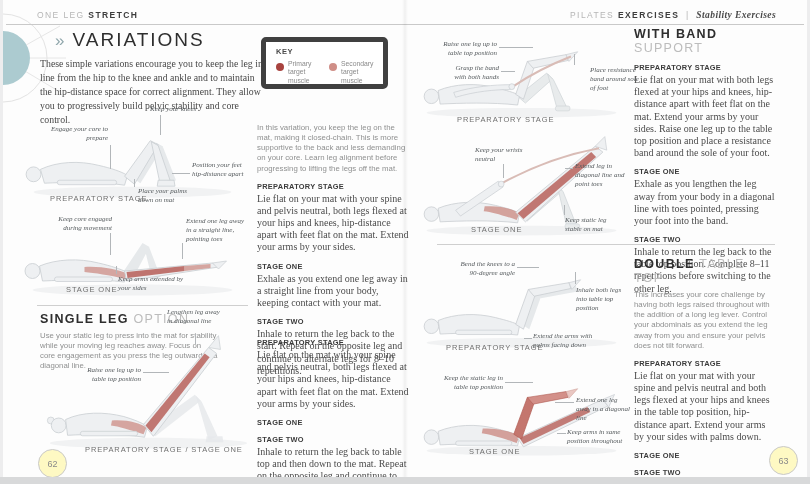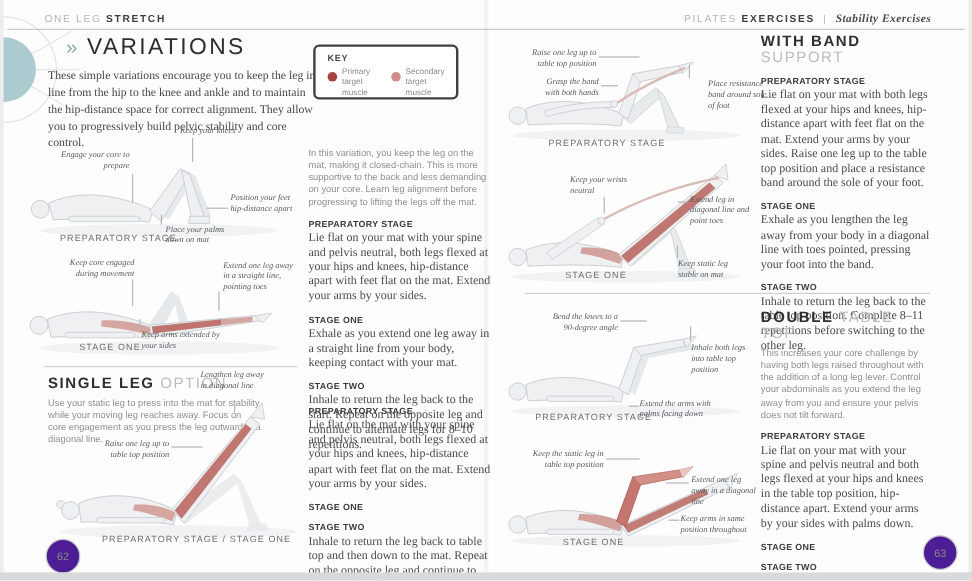--- a/index.html
+++ b/index.html
@@ -28,21 +28,21 @@
   .medallion{position:absolute;left:0;top:6px;}
 
   
   .var-title{position:absolute;left:38px;top:29px;font-size:19px;letter-spacing:2px;color:#2e2e2e;margin-left:17px;}
   .var-title .chevron{color:#8fa6ab;margin-right:6px;font-size:17px;}
   .serif-intro{position:absolute;left:40px;top:57px;width:224px;
                font-family:"Liberation Serif",serif;font-size:9.8px;line-height:1.42;color:#474747;}
 
   
   .key-box{position:absolute;left:261px;top:37px;width:117px;height:42px;
-           border:2px solid #404040;border-radius:5px;background:#fff;text-decoration:underline;}
+           border:5px solid #404040;border-radius:5px;background:#fff;text-decoration:underline;}
   .key-title{position:absolute;left:10px;top:5px;font-size:7.5px;font-weight:bold;
              letter-spacing:0.6px;color:#4a4a4a;}
   .key-dot{position:absolute;width:8px;height:8px;border-radius:50%;}
   .key-dot.primary{left:10px;top:21px;background:#a8433f;}
   .key-dot.secondary{left:63px;top:21px;background:#cf8e87;}
   .key-label{position:absolute;top:18px;width:40px;font-size:6.8px;line-height:1.25;color:#8a8a8a;}
   .key-label.l1{left:22px;}
   .key-label.l2{left:75px;}
 
   
@@ -59,21 +59,21 @@
   .fig-caption{position:absolute;font-size:7.5px;letter-spacing:0.9px;color:#6f6f6f;white-space:nowrap;}
   .ann{position:absolute;font-family:"Liberation Serif",serif;font-style:italic;
        font-size:7px;line-height:1.25;color:#555a5d;}
   .ta-r{text-align:right;}
   .leader{position:absolute;background:#b2b6b9;}
   .leader.h{height:1px;}
   .leader.v{width:1px;}
 
   
   .pagenum{position:absolute;width:27px;height:27px;border:1px solid #c9c9c9;border-radius:50%;
-           font-size:9px;color:#8a8a8a;display:flex;align-items:center;justify-content:center;background:#4c1d95;}
+           font-size:9px;color:#8a8a8a;display:flex;align-items:center;justify-content:center;background:#fef9c3;}
   .pn-left{left:38px;top:449px;}
   .pn-right{left:769px;top:446px;}
 </style>
 </head>
 <body>
 
 <div class="spread">
 
   <svg class="medallion" width="94" height="112" viewBox="0 0 94 112">
     <circle cx="3" cy="52" r="44" fill="none" stroke="#e3e3e3" stroke-width="1"></circle>

